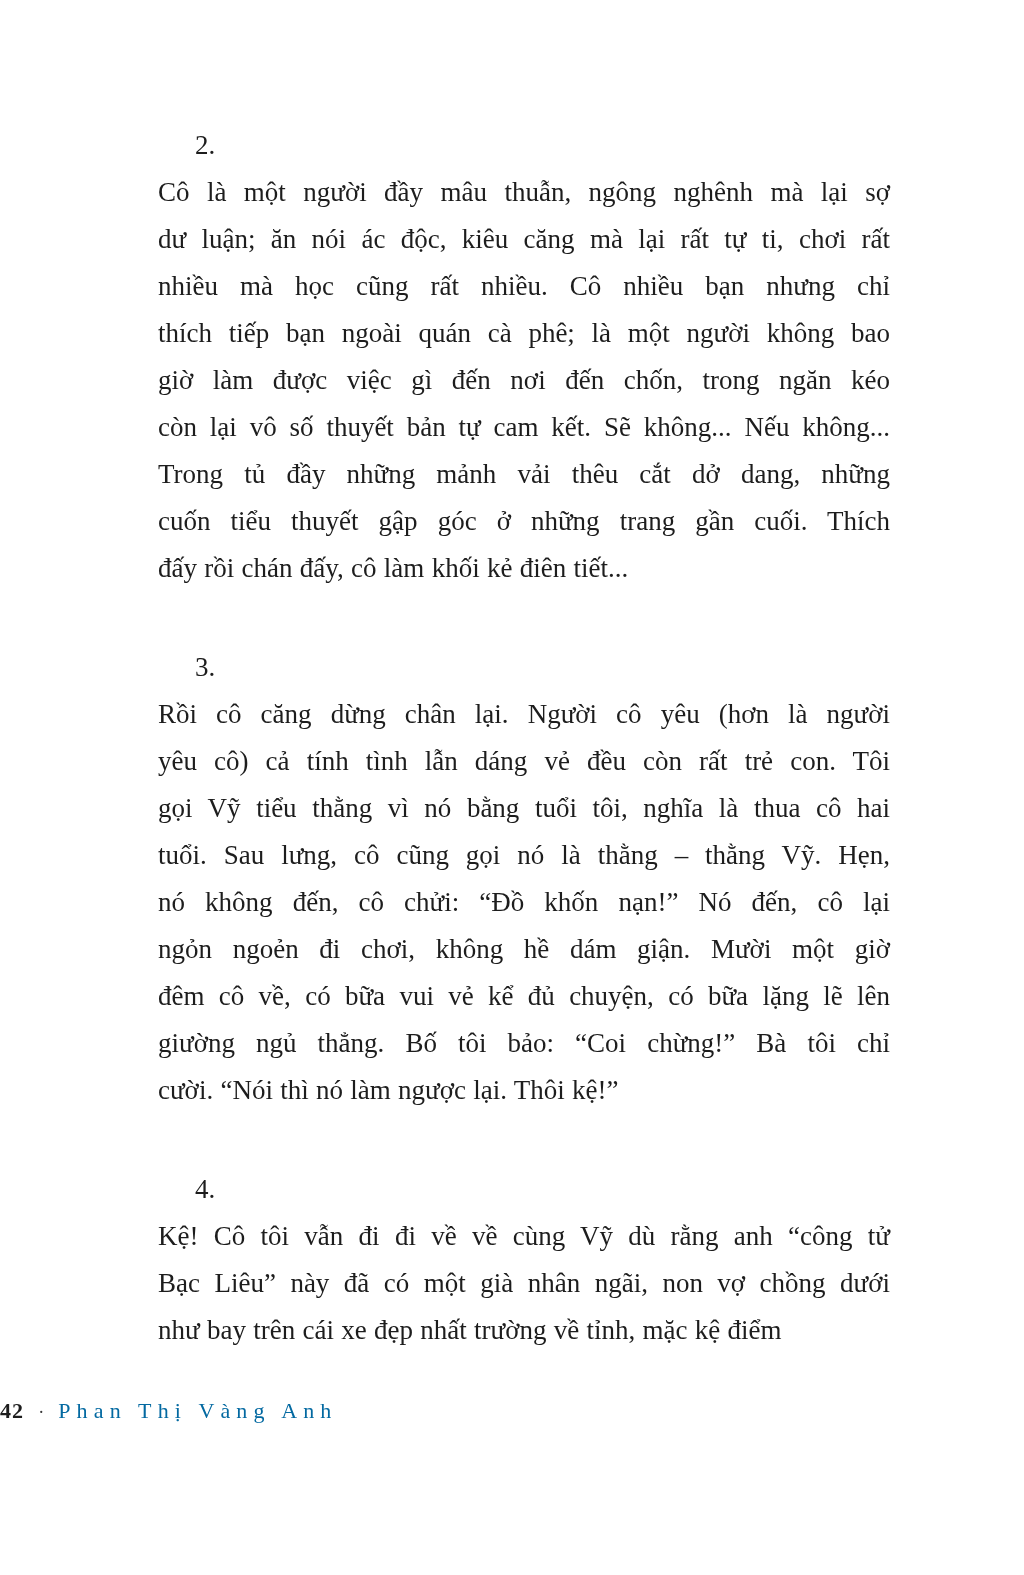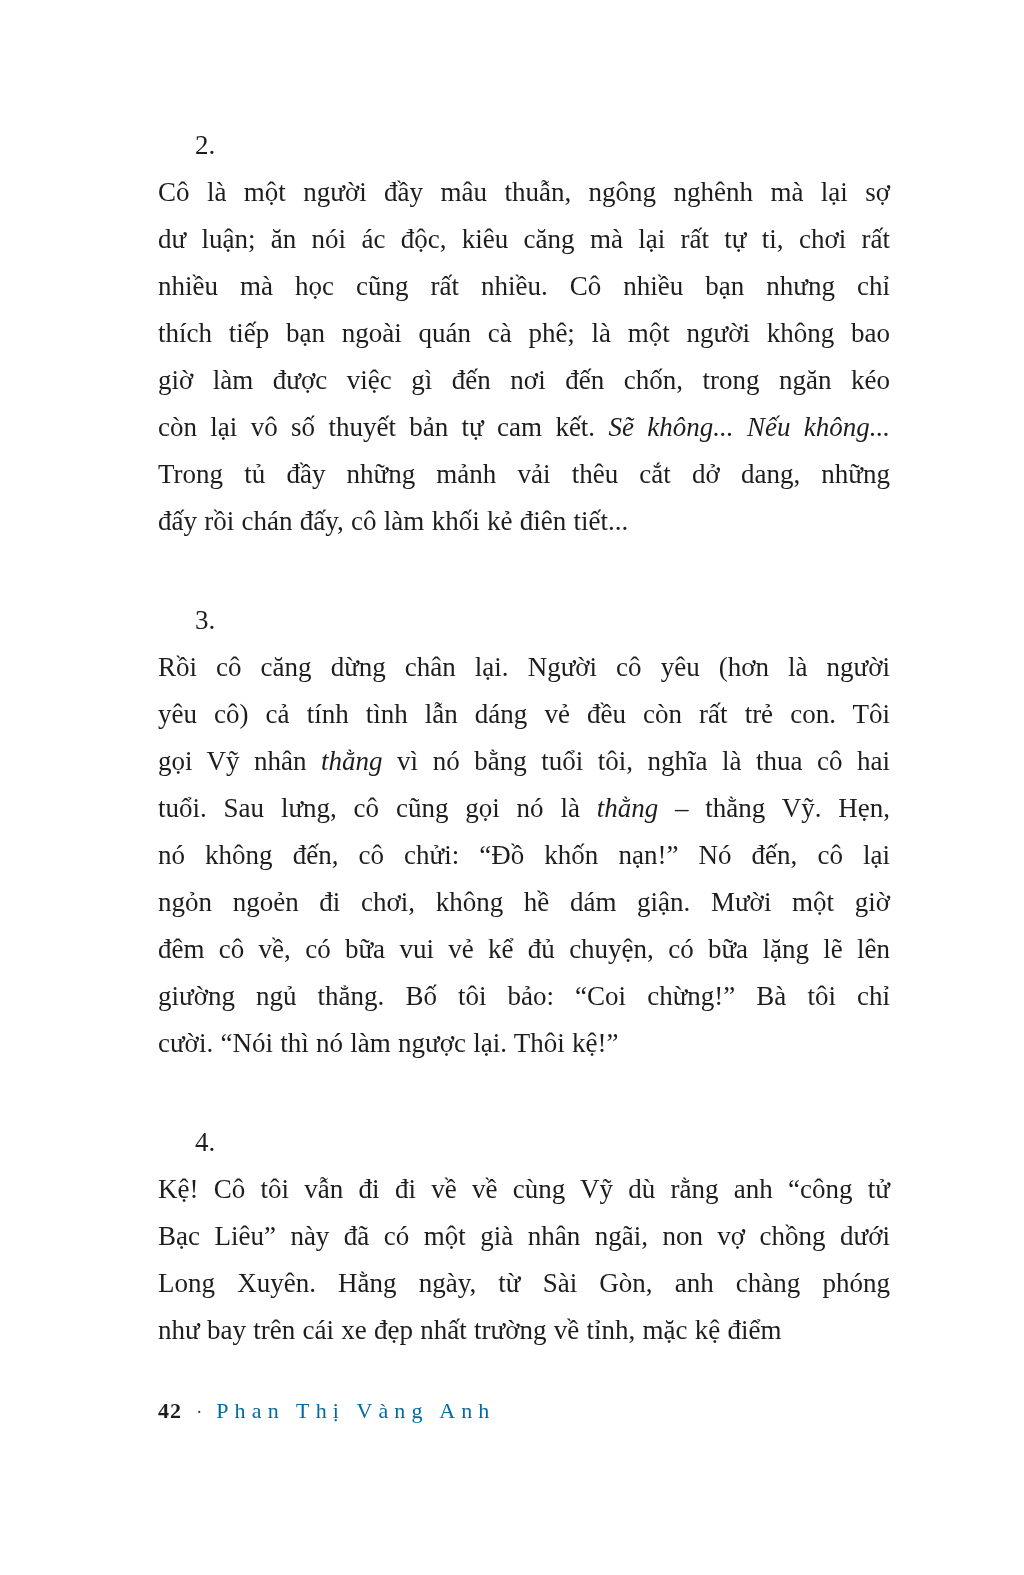--- a/index.html
+++ b/index.html
@@ -36,24 +36,22 @@
   }
   .text-line {
     text-align: justify;
     text-align-last: justify;
     word-spacing: 0.02em;
   }
   .text-line.last {
     text-align-last: left;
   }
   .italic {
-    font-style: italic;
   }
   .page-footer {
-    margin-left: 158px;
     margin-top: 44px;
     font-size: 22px;
     display: flex;
     align-items: baseline;
   }
   .page-footer .page-number {
     font-weight: bold;
     letter-spacing: 0.05em;
   }
   .page-footer .separator {
@@ -72,35 +70,35 @@
 <div class="book-page">
   <div class="page-content">
       <div class="section-number">2.</div>
       <div class="text-line"><span>Cô là một người đầy mâu thuẫn, ngông nghênh mà lại sợ</span></div>
       <div class="text-line"><span>dư luận; ăn nói ác độc, kiêu căng mà lại rất tự ti, chơi rất</span></div>
       <div class="text-line"><span>nhiều mà học cũng rất nhiều. Cô nhiều bạn nhưng chỉ</span></div>
       <div class="text-line"><span>thích tiếp bạn ngoài quán cà phê; là một người không bao</span></div>
       <div class="text-line"><span>giờ làm được việc gì đến nơi đến chốn, trong ngăn kéo</span></div>
       <div class="text-line"><span>còn lại vô số thuyết bản tự cam kết. </span><span class="italic">Sẽ không... Nếu không...</span></div>
       <div class="text-line"><span>Trong tủ đầy những mảnh vải thêu cắt dở dang, những</span></div>
+      <div class="text-line"><span>cuốn tiểu thuyết gập góc ở những trang gần cuối. Thích</span></div>
       <div class="text-line last"><span>đấy rồi chán đấy, cô làm khối kẻ điên tiết...</span></div>
       <div class="section-number gap">3.</div>
       <div class="text-line"><span>Rồi cô căng dừng chân lại. Người cô yêu (hơn là người</span></div>
       <div class="text-line"><span>yêu cô) cả tính tình lẫn dáng vẻ đều còn rất trẻ con. Tôi</span></div>
-      <div class="text-line"><span>gọi Vỹ nhân </span><span class="italic">thằng</span><span> vì nó bằng tuổi tôi, nghĩa là thua cô hai</span></div>
+      <div class="text-line"><span>gọi Vỹ tiểu </span><span class="italic">thằng</span><span> vì nó bằng tuổi tôi, nghĩa là thua cô hai</span></div>
       <div class="text-line"><span>tuổi. Sau lưng, cô cũng gọi nó là </span><span class="italic">thằng</span><span> – thằng Vỹ. Hẹn,</span></div>
       <div class="text-line"><span>nó không đến, cô chửi: “Đồ khốn nạn!” Nó đến, cô lại</span></div>
       <div class="text-line"><span>ngỏn ngoẻn đi chơi, không hề dám giận. Mười một giờ</span></div>
       <div class="text-line"><span>đêm cô về, có bữa vui vẻ kể đủ chuyện, có bữa lặng lẽ lên</span></div>
       <div class="text-line"><span>giường ngủ thẳng. Bố tôi bảo: “Coi chừng!” Bà tôi chỉ</span></div>
       <div class="text-line last"><span>cười. “Nói thì nó làm ngược lại. Thôi kệ!”</span></div>
       <div class="section-number gap">4.</div>
       <div class="text-line"><span>Kệ! Cô tôi vẫn đi đi về về cùng Vỹ dù rằng anh “công tử</span></div>
       <div class="text-line"><span>Bạc Liêu” này đã có một già nhân ngãi, non vợ chồng dưới</span></div>
-      <div class="text-line"><span>Long Xuyên. Hằng ngày, từ Sài Gòn, anh chàng phóng</span></div>
       <div class="text-line last"><span>như bay trên cái xe đẹp nhất trường về tỉnh, mặc kệ điểm</span></div>
     </div>
   <div class="page-footer">
     <span class="page-number">42</span>
     <span class="separator">·</span>
     <span class="author">Phan Thị Vàng Anh</span>
   </div>
 </div>
 
 </body></html>

